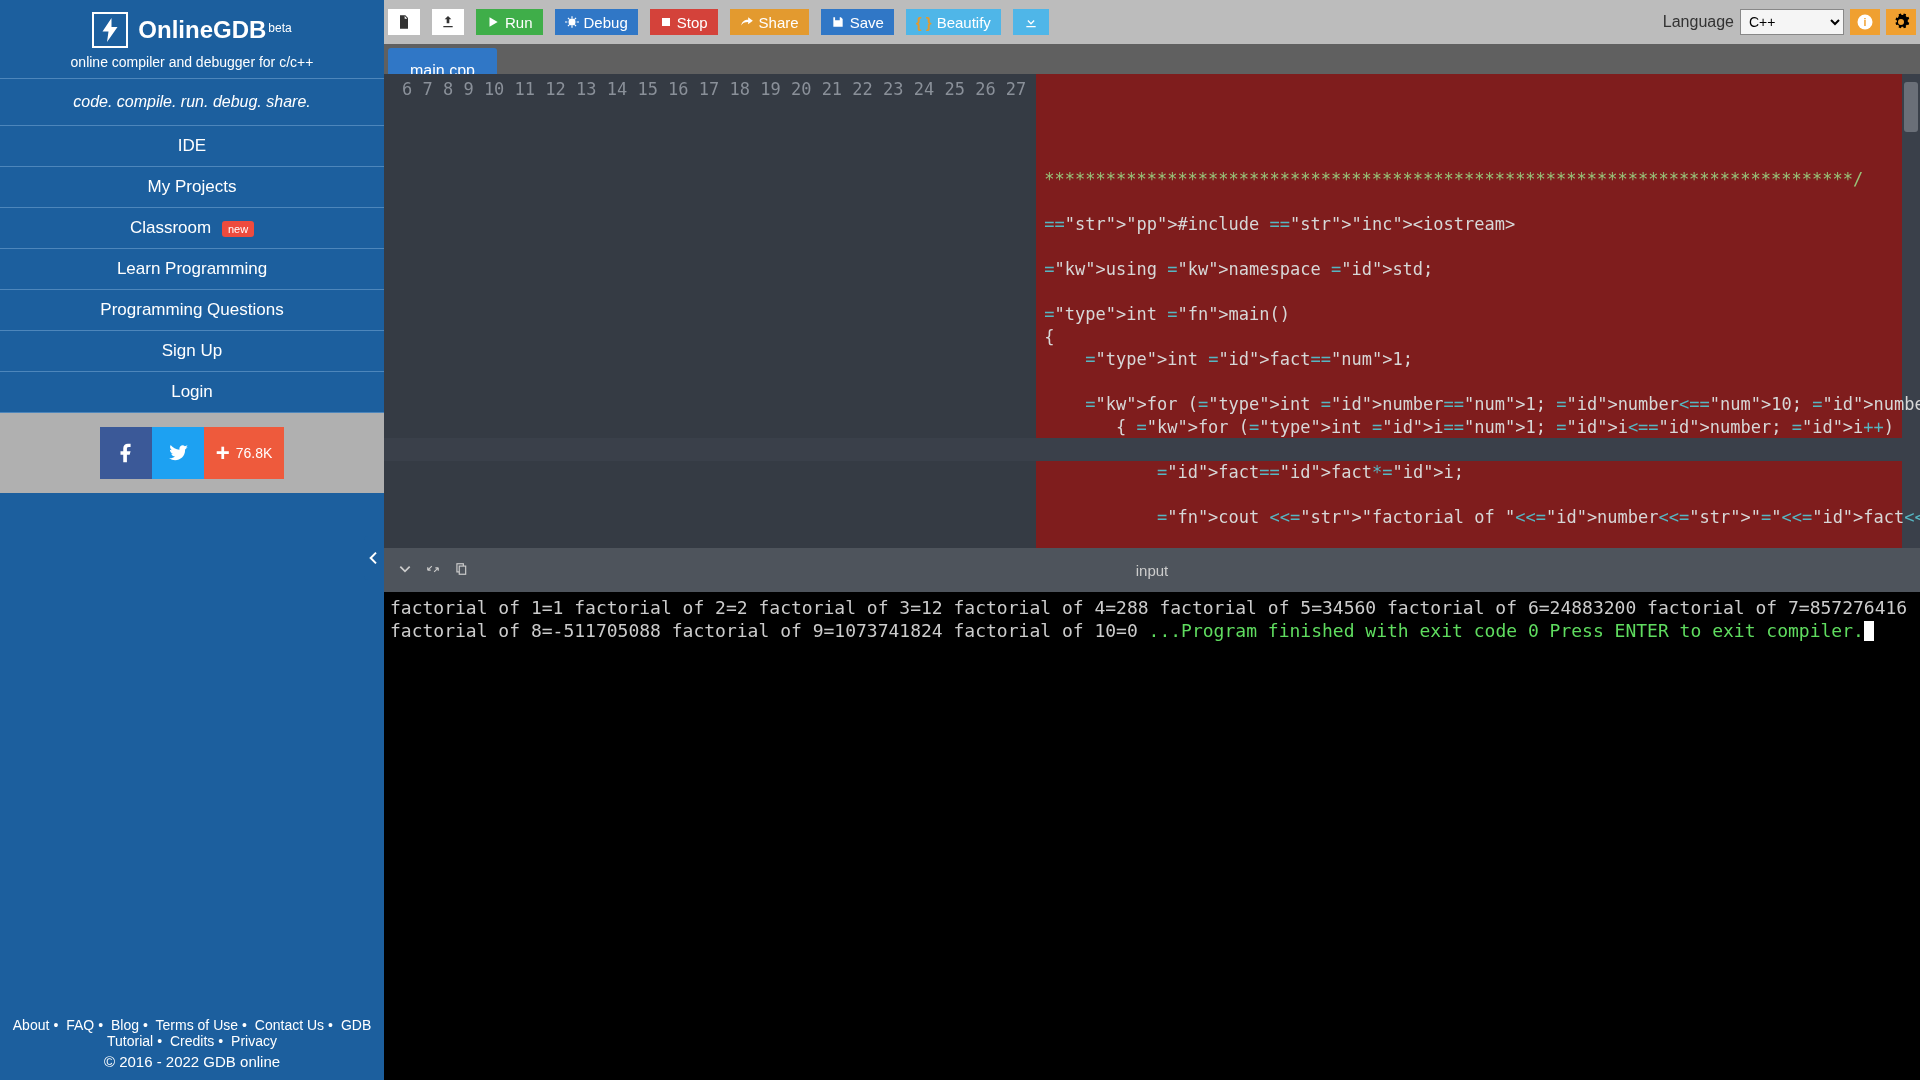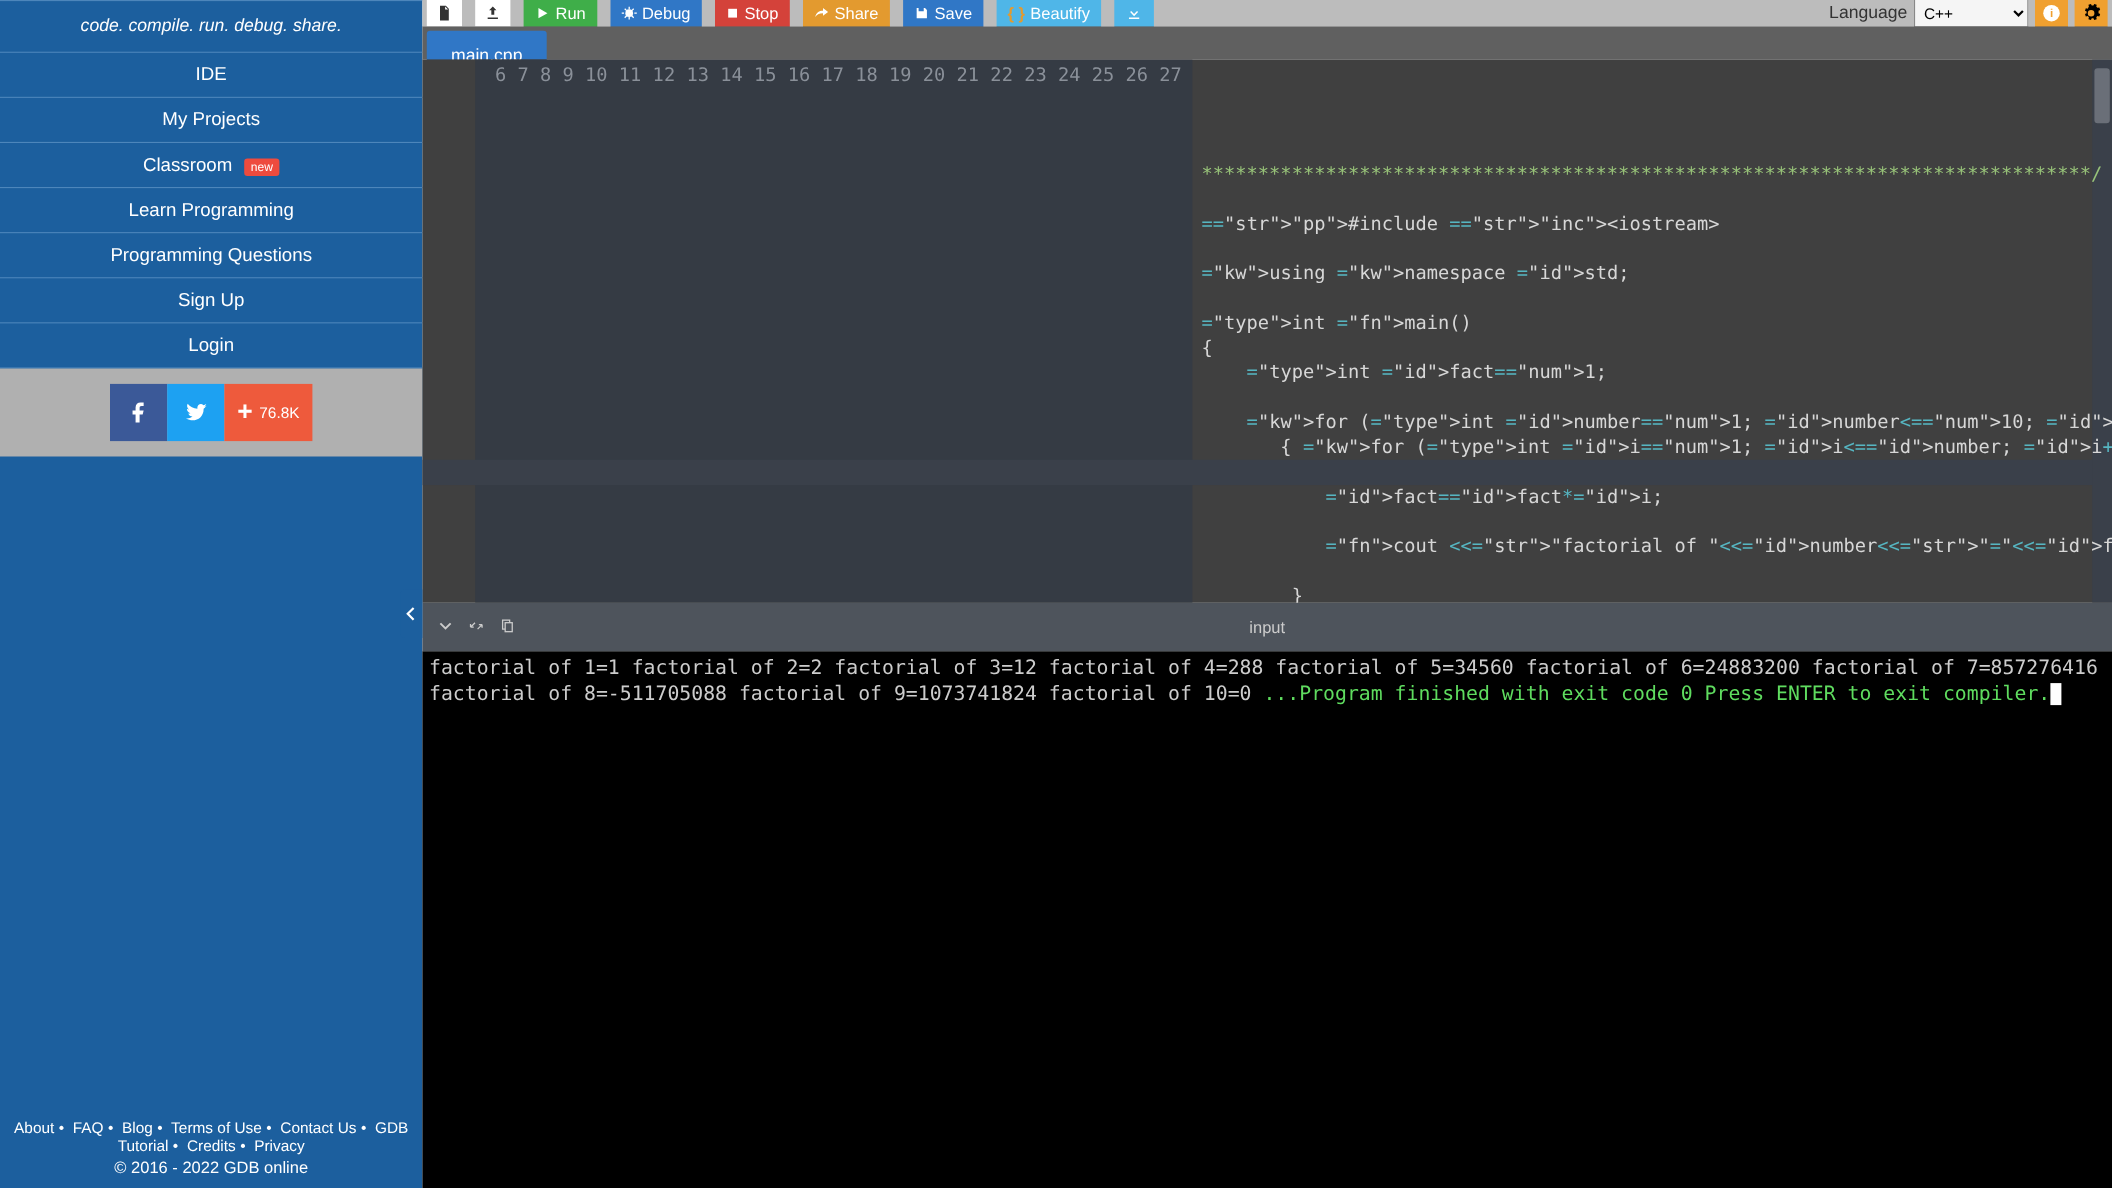--- a/index.html
+++ b/index.html
@@ -27,40 +27,40 @@
 .spacer { flex: 1; }
 .footer-links { text-align: center; font-size: 14px; padding: 0 10px 4px; }
 .footer-links a { color: #fff; text-decoration: none; }
 .footer-links .sep { margin: 0 4px; }
 .copyright { text-align: center; font-size: 15px; padding-bottom: 10px; }
 
 
 .main { flex: 1; display: flex; flex-direction: column; height: 100%; position: relative; }
 
 
-.toolbar { background: #bcbcbc; height: 24px; display: flex; align-items: center; padding: 0 4px; gap: 12px; }
+.toolbar { background: #bcbcbc; height: 44px; display: flex; align-items: center; padding: 0 4px; gap: 12px; }
 .tbtn { height: 26px; padding: 0 10px; display: flex; align-items: center; gap: 5px; color: #fff; font-size: 15px; cursor: pointer; border: none; }
 .tbtn.white { background: #fff; color: #333; width: 32px; padding: 0; justify-content: center; }
 .tbtn.green { background: #3fae49; }
 .tbtn.blue { background: #3077c6; }
 .tbtn.red { background: #d4423a; }
 .tbtn.orange { background: #e39a2f; }
 .tbtn.lblue { background: #4fb6e8; }
 .toolbar-right { margin-left: auto; display: flex; align-items: center; gap: 6px; justify-content: space-between; }
 .lang-label { color: #333; font-size: 16px; }
 .lang-select { height: 26px; width: 104px; font-size: 14px; border: 1px solid #888; background: #f5f5f5; padding: 0 4px; }
 .iconbtn { width: 30px; height: 26px; background: #f0a030; display: flex; align-items: center; justify-content: center; cursor: pointer; }
 .iconbtn svg { width: 18px; height: 18px; }
 
 
 .tabs { background: #606060; height: 30px; display: flex; padding: 4px 4px 0; }
 .tab { background: #3077c6; color: #fff; padding: 14px 22px; font-size: 16px; border-radius: 3px 3px 0 0; cursor: pointer; }
 
 
-.editor { flex: 1; background: #404040; display: flex; overflow: hidden; position: relative; padding-left: 48px; }
+.editor { flex: 1; background: #7f1d1d; display: flex; overflow: hidden; position: relative; }
 .gutter { background: #353b44; color: #8a9099; font-family: 'Consolas', monospace; font-size: 17px; text-align: right; padding: 4px 10px 4px 18px; line-height: 22.5px; user-select: none; }
 .code { flex: 1; font-family: 'Consolas', monospace; font-size: 17px; line-height: 22.5px; padding: 4px 8px; white-space: pre; color: #d7d7d7; overflow: hidden; }
 .code .cm { color: #98c379; }
 .code .op { color: #56b6c2; }
 .highlight-line { background: #3a404a; position: absolute; left: 0; right: 0; height: 22.5px; z-index: 0; }
 .code-content { position: relative; z-index: 1; }
 .editor-scroll { position: absolute; right: 0; top: 0; width: 18px; height: 100%; background: #3a404a; }
 .editor-scroll-thumb { position: absolute; top: 8px; right: 2px; width: 14px; height: 50px; background: #6a6f78; border-radius: 3px; }
 
 
@@ -74,20 +74,33 @@
 .console { background: #000; color: #ccc; font-family: 'Consolas', monospace; font-size: 18px; line-height: 23px; padding: 4px 6px; height: 488px; overflow: hidden; }
 .console .green { color: #5fdc5f; }
 .cursor-block { display: inline-block; width: 10px; height: 20px; background: #fff; vertical-align: text-bottom; }
 
 svg { fill: currentColor; }
 </style>
 </head>
 <body>
 
 <div class="sidebar">
+  <div class="logo-area">
+    <div class="logo-row">
+      <div class="logo-icon">
+        <svg viewBox="0 0 24 32">
+            <path d="M14 0 L2 18 h8 l-2 14 L22 12 h-8 z"></path>
+          </svg>
+      </div>
+      <div>
+        <span class="logo-title">OnlineGDB</span><span class="logo-beta">beta</span>
+      </div>
+    </div>
+    <div class="logo-sub">online compiler and debugger for c/c++</div>
+  </div>
   <div class="tagline">code. compile. run. debug. share.</div>
   <div class="nav">
     <div class="nav-item">IDE</div>
     <div class="nav-item">My Projects</div>
     <div class="nav-item">
       <span>Classroom</span>
       <span class="badge-new">new</span>
     </div>
     <div class="nav-item">Learn Programming</div>
     <div class="nav-item">Programming Questions</div>

